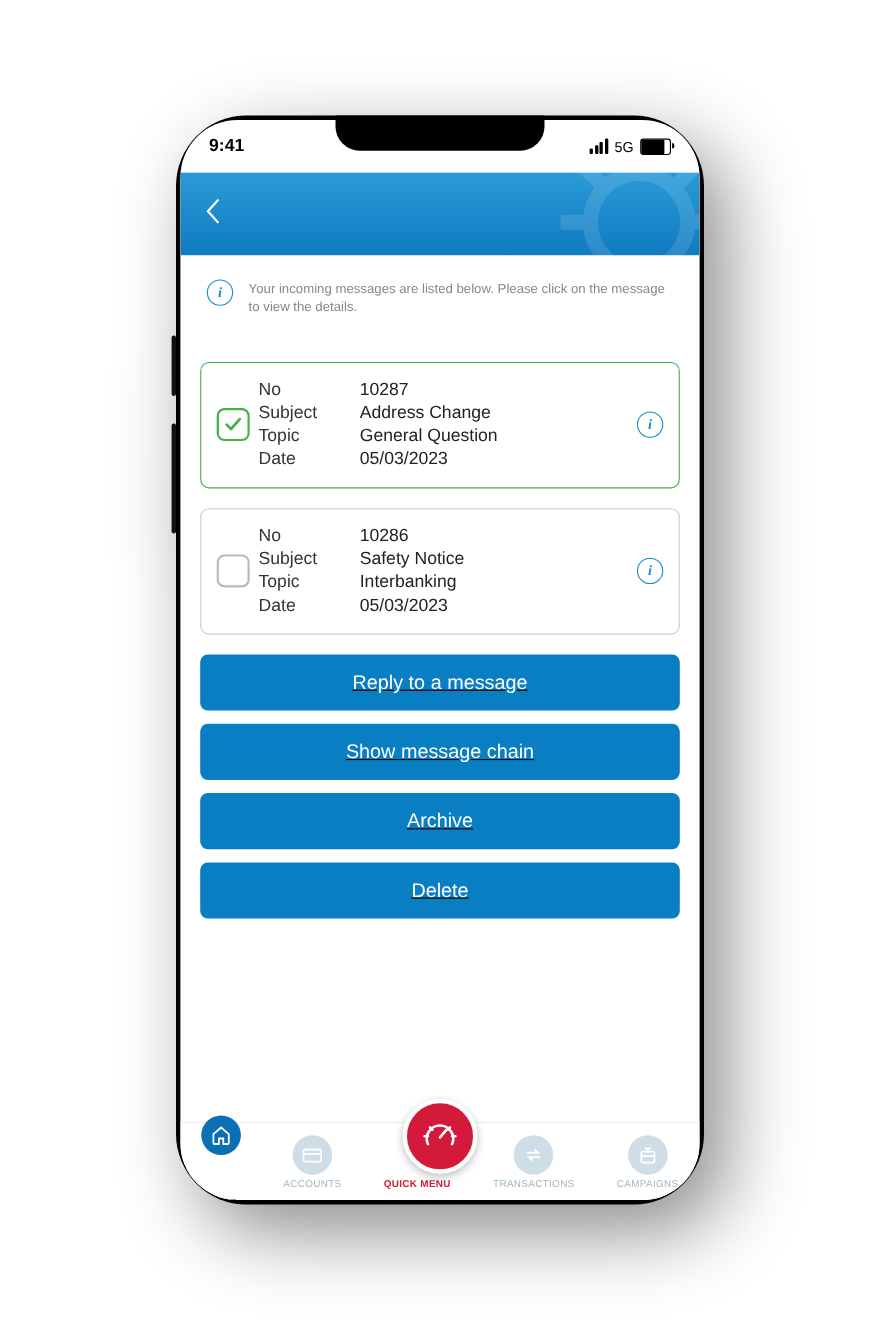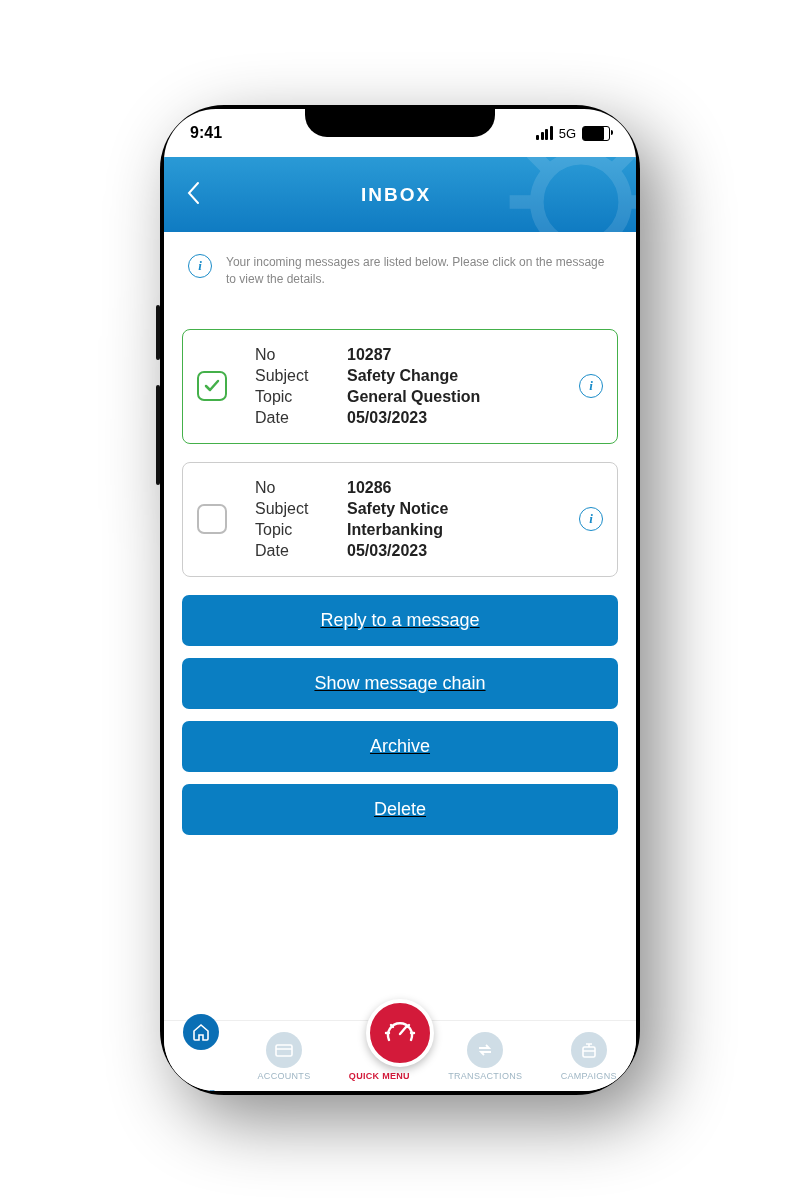--- a/index.html
+++ b/index.html
@@ -31,29 +31,29 @@
   .title{flex:1;text-align:center;font-size:19px;font-weight:700;letter-spacing:2px;margin-left:-22px;}
   
   .info{display:flex;gap:14px;padding:22px 24px 18px;}
   .info-ic{flex:0 0 24px;}
   .info-txt{color:#888;font-size:12px;line-height:1.45;}
   .circ-i{width:22px;height:22px;border:1.5px solid #1a8cc9;border-radius:50%;display:flex;align-items:center;justify-content:center;color:#1a8cc9;font-family:Georgia,serif;font-style:italic;font-size:13px;font-weight:700;}
   
   .section{background:#ededed;color:#444;text-align:center;font-weight:600;font-size:17px;padding:12px 0;}
   
   .cards{padding:22px 18px 14px;display:flex;flex-direction:column;gap:18px;}
-  .card{border:1.5px solid #ccc;border-radius:8px;padding:16px 14px;display:flex;align-items:center;gap:28px;}
+  .card{border:1.5px solid #ccc;border-radius:8px;padding:16px 14px;display:flex;align-items:center;gap:8px;}
   .card.sel{border-color:#44b04a;}
   .chk{width:26px;height:26px;border:2px solid #bbb;border-radius:7px;flex:0 0 26px;display:flex;align-items:center;justify-content:center;}
   .card.sel .chk{border-color:#44b04a;}
   .chk svg{display:none;}
   .card.sel .chk svg{display:block;}
   .kv{display:grid;grid-template-columns:82px 1fr;row-gap:3px;column-gap:10px;font-size:16px;color:#222;flex:1;}
   .kv .k{color:#333;}
-  .kv .v{font-weight:700;}
+  .kv .v{font-weight:400;}
   
   .actions{padding:4px 18px 10px;display:flex;flex-direction:column;gap:12px;text-decoration:underline;}
   .btn{background:#0a7ec2;color:#fff;border:none;border-radius:7px;padding:15px 0;font-size:18px;font-weight:400;cursor:pointer;}
   
   .nav{margin-top:auto;height:70px;background:#fff;border-top:1px solid #eee;display:flex;justify-content:space-around;align-items:center;position:relative;}
   .nav-item{display:flex;flex-direction:column;align-items:center;gap:3px;color:#9fb6c4;font-size:9px;letter-spacing:.3px;}
   .nav-item.active{color:#0a6fb5;gap:38px;}
   .nav-ic{width:36px;height:36px;border-radius:50%;background:#cfdde6;display:flex;align-items:center;justify-content:center;}
   .nav-item.active .nav-ic{background:#0a6fb5;}
   .nav-ic svg{stroke:#fff;fill:none;}
@@ -90,21 +90,20 @@
             <g fill="none" stroke="#fff" stroke-width="8">
               <circle cx="50" cy="50" r="26"></circle>
               <path d="M50 8v14M50 78v14M8 50h14M78 50h14M21 21l10 10M69 69l10 10M79 21l-10 10M31 69l-10 10"></path>
             </g>
           </svg>
       <span class="back">
         <svg width="14" height="24" viewBox="0 0 14 24">
               <path d="M12 2 L3 12 L12 22" stroke="#fff" stroke-width="2" fill="none" stroke-linecap="round"></path>
             </svg>
       </span>
-      <span class="title">INBOX</span>
     </div>
 
     <div class="info">
       <div class="info-ic">
             <div class="circ-i">i</div>
           </div>
       <div class="info-txt">Your incoming messages are listed below. Please click on the message to view the details.</div>
     </div>
 
 
@@ -113,21 +112,21 @@
       <div class="card sel">
         <div class="chk">
           <svg width="16" height="14" viewBox="0 0 16 14">
                 <path d="M2 7 L6 11 L14 2" stroke="#44b04a" stroke-width="2.5" fill="none" stroke-linecap="round" stroke-linejoin="round"></path>
               </svg>
         </div>
         <div class="kv">
           <span class="k">No</span>
           <span class="v">10287</span>
           <span class="k">Subject</span>
-          <span class="v">Safety Change</span>
+          <span class="v">Address Change</span>
           <span class="k">Topic</span>
           <span class="v">General Question</span>
           <span class="k">Date</span>
           <span class="v">05/03/2023</span>
         </div>
         <div class="circ-i">i</div>
       </div>
 
       <div class="card">
         <div class="chk">

